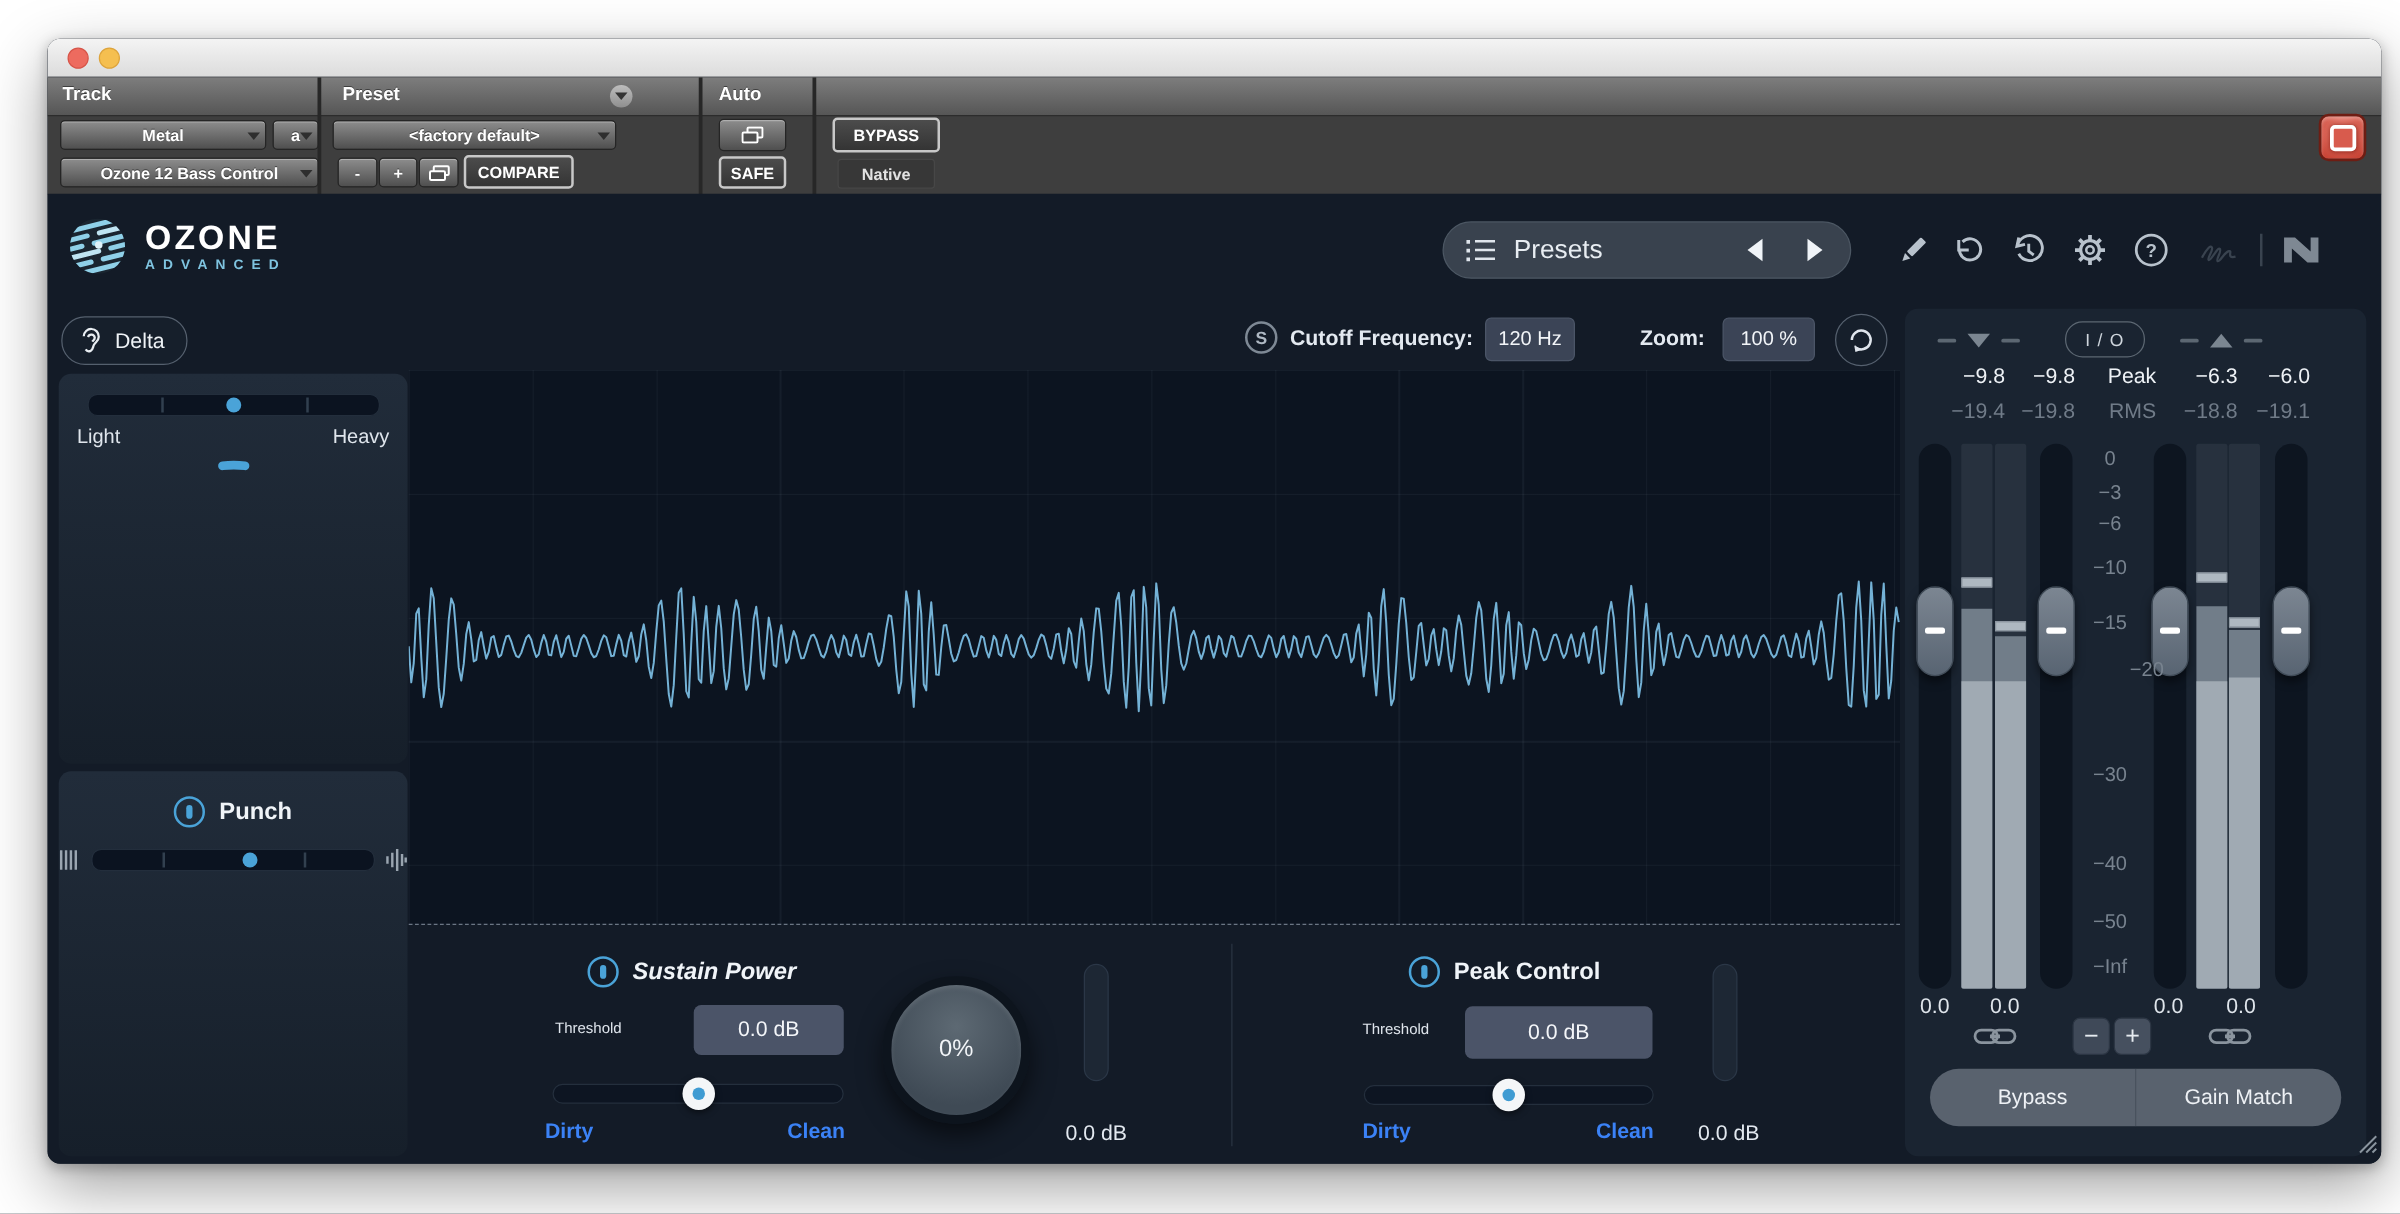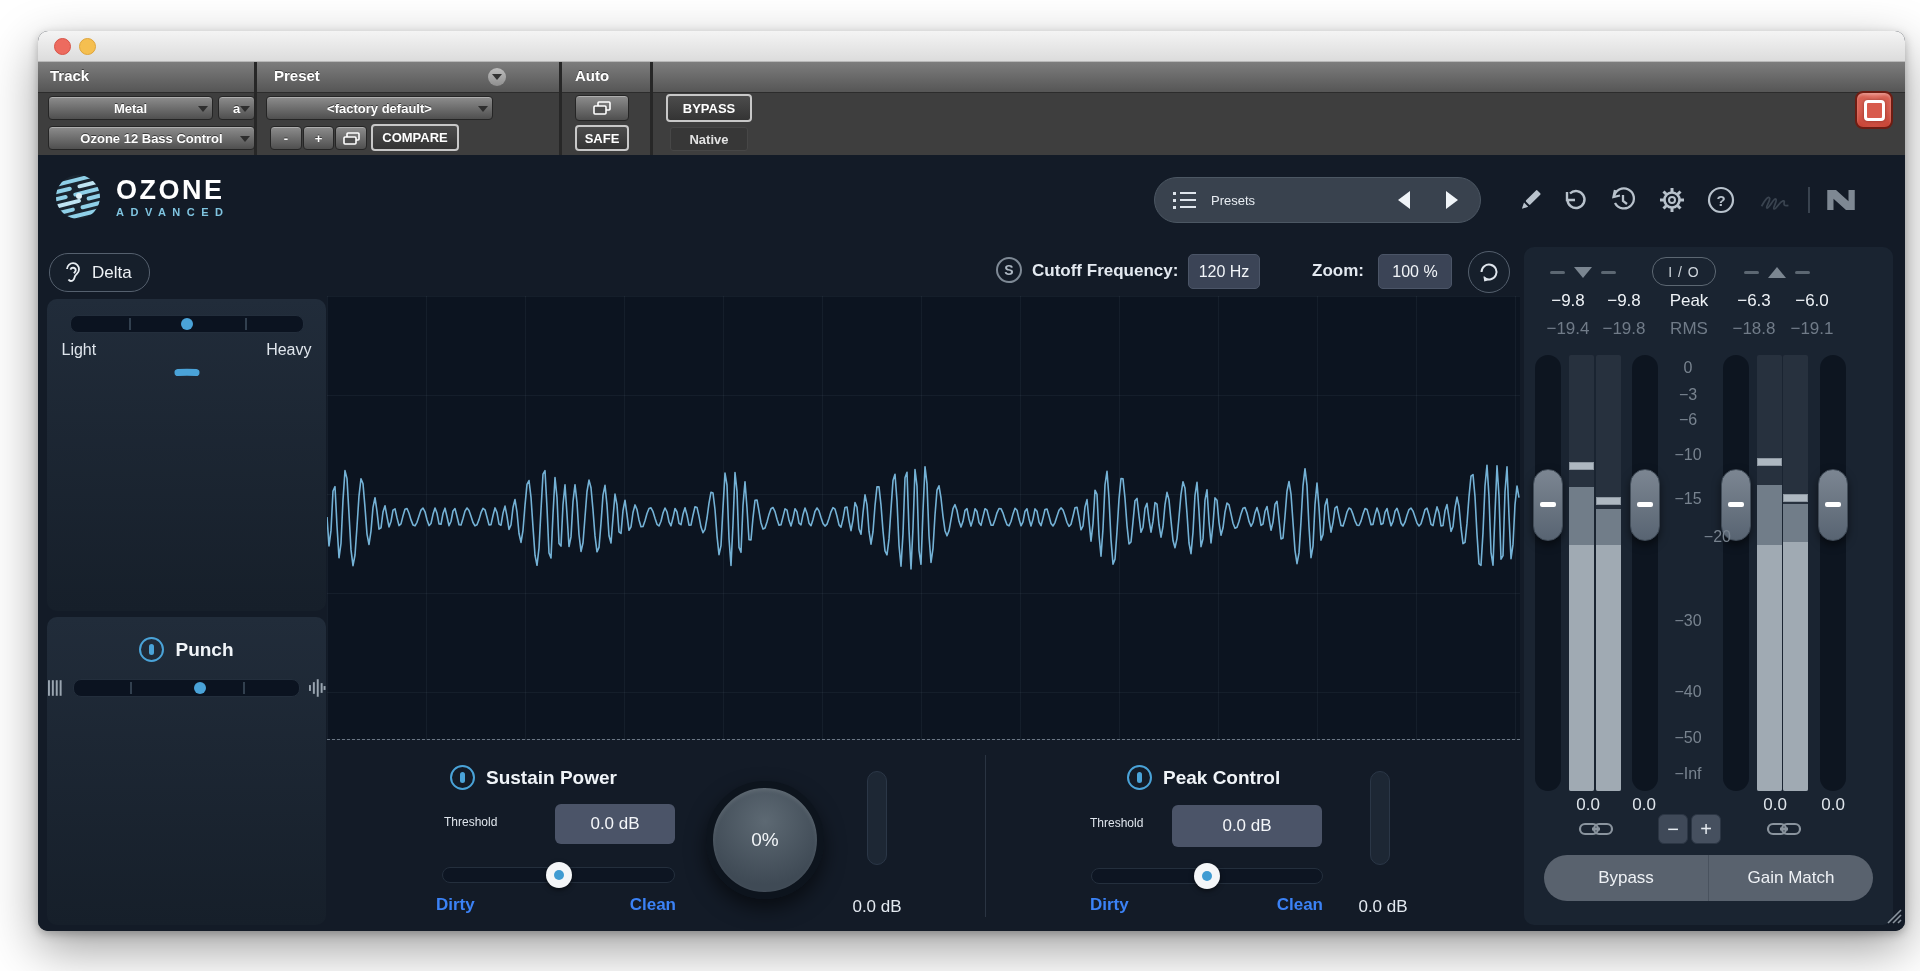--- a/index.html
+++ b/index.html
@@ -23,21 +23,21 @@
   .automation{position:absolute;right:12px;top:29px;width:38px;height:38px;border-radius:8px;background:radial-gradient(circle at 50% 35%,#f2897c,#c23a2b);border:2px solid #6e1d13;box-sizing:border-box;display:flex;align-items:center;justify-content:center;box-shadow:inset 0 2px 3px rgba(255,255,255,.35);}
   .automation .sq{width:15px;height:15px;border:3px solid #fff;border-radius:4px;background:#d85b4d;box-shadow:0 0 4px rgba(120,20,10,.8);}
   
   .plugin{position:absolute;top:124px;left:0;right:0;bottom:0;background:#131b27;color:#e7edf3;}
   
   .logo{position:absolute;left:16px;top:18px;display:flex;align-items:center;gap:14px;}
   .logo-text .nm{font-size:27px;font-weight:bold;letter-spacing:2.5px;color:#fff;line-height:26px;}
   .logo-text .tier{font-size:11px;font-weight:bold;letter-spacing:6.5px;color:#7fc4e0;margin-top:3px;}
   
   .presets{position:absolute;left:1116px;top:22px;width:327px;height:46px;border-radius:23px;background:#39424e;border:1px solid #4c5763;box-sizing:border-box;display:flex;align-items:center;padding:0 18px;gap:14px;}
-  .presets .plabel{font-size:13px;color:#e8edf2;}
+  .presets .plabel{font-size:21px;color:#e8edf2;}
   .tri{width:0;height:0;border-top:9px solid transparent;border-bottom:9px solid transparent;}
   .tri-l{border-right:12px solid #f0f4f8;margin-left:auto;}
   .tri-r{border-left:12px solid #f0f4f8;margin-left:22px;margin-right:4px;}
   .icon-btn{position:absolute;top:28px;width:34px;height:34px;display:flex;align-items:center;justify-content:center;}
   .vdiv{position:absolute;top:32px;width:2px;height:26px;background:#39434f;}
   
   .delta{position:absolute;left:11px;top:98px;height:37px;border:1px solid #55606e;border-radius:19px;display:flex;align-items:center;gap:9px;padding:0 17px 0 13px;background:#161f2b;}
   .delta span{font-size:17px;color:#eef2f6;}
   .sbadge{position:absolute;left:958px;top:102px;width:26px;height:26px;border-radius:50%;border:2px solid #7e8995;color:#aeb8c3;font-size:14px;font-weight:bold;display:flex;align-items:center;justify-content:center;box-sizing:border-box;}
   .ctl-lab{position:absolute;font-size:17px;font-weight:bold;color:#e3e9f0;top:106px;}
@@ -79,33 +79,33 @@
   .gain-lab{position:absolute;font-size:17px;color:#e3e9f0;width:70px;text-align:center;}
   .vline{position:absolute;width:1px;background:#2a3442;}
   
   .iopanel{position:absolute;left:1486px;top:92px;width:369px;height:678px;background:#1a2431;border-radius:10px;}
   .io-dash{display:inline-block;width:15px;height:3px;border-radius:2px;background:#5c6772;}
   .io-grp{position:absolute;top:20px;display:flex;align-items:center;gap:9px;}
   .io-tri-d{width:0;height:0;border-left:9px solid transparent;border-right:9px solid transparent;border-top:11px solid #7b8691;}
   .io-tri-u{width:0;height:0;border-left:9px solid transparent;border-right:9px solid transparent;border-bottom:11px solid #7b8691;}
   .io-pill{position:absolute;left:128px;top:10px;width:62px;height:27px;border:1px solid #5c6772;border-radius:14px;color:#cfd6dd;font-size:14px;display:flex;align-items:center;justify-content:center;letter-spacing:1px;}
   .mrow{position:absolute;width:100%;}
-  .mrow span{position:absolute;width:72px;text-align:center;font-size:17px;transform:translateX(-50%);}
+  .mrow span{position:absolute;width:72px;text-align:right;font-size:17px;transform:translateX(-50%);}
   .row-peak{top:44px;color:#eef2f6;}
   .row-rms{top:72px;color:#707b88;}
   .m-cluster{position:absolute;left:0;top:108px;width:100%;height:436px;}
   .ftrack{position:absolute;top:0;width:26px;height:436px;border-radius:13px;background:#0d1520;}
   .fhandle{position:absolute;width:30px;height:72px;border-radius:15px;background:linear-gradient(#7c8692,#586472);border:1px solid #414c58;box-sizing:border-box;display:flex;align-items:center;justify-content:center;box-shadow:0 4px 8px rgba(0,0,0,.5);}
   .fhandle i{display:block;width:16px;height:5px;border-radius:2px;background:#fff;}
   .mbar{position:absolute;top:0;width:25px;height:436px;background:#27313e;border-radius:2px;overflow:hidden;}
   .mfill{position:absolute;left:0;right:0;bottom:0;background:#717d89;}
   .mlight{position:absolute;left:0;right:0;bottom:0;background:#a0aab3;}
   .mpeak{position:absolute;left:0;right:0;height:8px;background:#aeb8c1;border:1px solid #8d97a1;box-sizing:border-box;}
   .scale-lab{position:absolute;left:121px;width:86px;text-align:center;font-size:16px;color:#78838f;}
-  .gval{position:absolute;top:548px;width:64px;text-align:right;font-size:17px;color:#dfe5eb;transform:translateX(-50%);}
+  .gval{position:absolute;top:548px;width:64px;text-align:left;font-size:17px;color:#dfe5eb;transform:translateX(-50%);}
   .linkbtn{position:absolute;top:570px;width:40px;height:24px;display:flex;align-items:center;justify-content:center;}
   .trimbtn{position:absolute;top:567px;width:30px;height:30px;border-radius:6px;background:#3f4958;border:1px solid #2c3644;color:#e6ebf0;font-size:20px;display:flex;align-items:center;justify-content:center;box-sizing:border-box;}
   .bigbtns{position:absolute;left:20px;right:20px;top:608px;height:46px;display:flex;border-radius:23px;overflow:hidden;background:#59626e;}
   .bigbtns .bb{flex:1;display:flex;align-items:center;justify-content:center;font-size:17px;color:#eef1f5;}
   .bigbtns .bb + .bb{border-left:1px solid #49525e;}
   .grip{position:absolute;right:3px;bottom:3px;}
 </style>
 </head>
 <body>
 
@@ -356,21 +356,21 @@
           </svg>
       </div>
     </div>
 
     <div class="wave">
       <svg id="wavesvg" width="1193" height="443" viewBox="0 0 1193 443">
         <path id="wavepath" fill="none" stroke-width="1.6" stroke-linejoin="round" stroke="#74b2d6" d="M0 221 L0 221.0 L2 249.9 L4 234.4 L6 195.0 L8 190.7 L10 230.0 L12 261.8 L14 247.5 L16 203.9 L18 174.6 L20 182.6 L22 217.9 L24 253.9 L26 269.6 L28 259.0 L30 230.5 L32 199.8 L34 182.7 L36 187.7 L38 211.4 L40 238.1 L42 248.5 L44 235.1 L46 211.3 L48 201.7 L50 215.3 L52 233.1 L54 231.9 L56 216.0 L58 209.7 L60 220.9 L62 230.9 L64 225.5 L66 214.1 L68 212.8 L70 221.9 L72 229.6 L74 227.9 L76 219.9 L78 213.2 L80 212.5 L82 217.2 L84 223.9 L86 228.9 L88 229.8 L90 226.3 L92 220.1 L94 214.1 L96 212.0 L98 215.8 L100 223.7 L102 229.6 L104 227.5 L106 218.3 L108 212.0 L110 217.3 L112 227.9 L114 228.3 L116 217.5 L118 212.2 L120 220.8 L122 229.7 L124 225.5 L126 215.0 L128 212.6 L130 220.5 L132 228.7 L134 229.0 L136 222.5 L138 215.1 L140 212.0 L142 214.4 L144 220.3 L146 226.5 L148 229.8 L150 228.8 L152 223.6 L154 216.7 L156 212.3 L158 213.8 L160 221.3 L162 228.9 L164 228.6 L166 219.5 L168 211.9 L170 216.6 L172 228.1 L174 229.2 L176 217.1 L178 210.1 L180 220.4 L182 233.4 L184 229.0 L186 211.5 L188 203.5 L190 216.2 L192 237.5 L194 246.4 L196 234.3 L198 209.4 L200 188.3 L202 184.5 L204 201.3 L206 231.1 L208 259.2 L210 269.3 L212 252.1 L214 213.8 L216 178.2 L218 174.7 L220 211.5 L222 257.0 L224 262.0 L226 218.4 L228 181.5 L230 201.5 L232 247.4 L234 250.1 L236 208.7 L238 188.9 L240 218.4 L242 250.5 L244 240.9 L246 205.5 L248 188.7 L250 206.6 L252 238.5 L254 255.5 L256 246.7 L258 221.0 L260 195.5 L262 184.1 L264 191.7 L266 214.0 L268 239.9 L270 255.8 L272 251.4 L274 227.4 L276 199.1 L278 189.4 L280 209.1 L282 239.8 L284 247.0 L286 221.7 L288 198.1 L290 209.0 L292 235.9 L294 237.4 L296 214.6 L298 204.2 L300 218.9 L302 234.3 L304 230.8 L306 216.5 L308 208.9 L310 213.6 L312 223.9 L314 230.7 L316 230.5 L318 224.7 L320 217.5 L322 212.5 L324 211.8 L326 215.7 L328 222.3 L330 228.3 L332 230.0 L334 225.3 L336 217.0 L338 212.0 L340 216.0 L342 225.9 L344 229.8 L346 221.8 L348 212.5 L350 216.0 L352 227.3 L354 228.7 L356 218.0 L358 211.8 L360 219.2 L362 229.2 L364 229.0 L366 219.2 L368 210.8 L370 211.4 L372 220.4 L374 231.1 L376 236.7 L378 233.4 L380 222.0 L382 207.1 L384 196.2 L386 197.0 L388 213.5 L390 239.8 L392 258.6 L394 249.6 L396 211.6 L398 177.1 L400 189.2 L402 242.5 L404 269.5 L406 227.7 L408 176.6 L410 195.1 L412 251.4 L414 256.3 L416 209.4 L418 185.8 L420 212.0 L422 243.7 L424 243.9 L426 221.8 L428 204.4 L430 204.0 L432 215.1 L434 227.0 L436 233.1 L438 232.0 L440 226.0 L442 218.4 L444 212.7 L446 211.5 L448 215.6 L450 223.2 L452 229.3 L454 228.8 L456 220.9 L458 212.9 L460 214.2 L462 224.3 L464 230.0 L466 222.5 L468 212.7 L470 215.9 L472 227.1 L474 228.8 L476 218.7 L478 212.0 L480 217.5 L482 227.2 L484 229.7 L486 223.4 L488 215.3 L490 212.0 L492 214.9 L494 221.5 L496 227.6 L498 230.1 L500 228.2 L502 222.5 L504 215.8 L506 211.6 L508 213.1 L510 220.3 L512 228.9 L514 231.1 L516 222.9 L518 211.5 L520 211.0 L522 224.8 L524 234.7 L526 223.8 L528 206.6 L530 211.2 L532 233.0 L534 238.2 L536 216.9 L538 198.8 L540 208.9 L542 235.2 L544 248.2 L546 235.7 L548 209.7 L550 190.7 L552 190.9 L554 209.1 L556 234.8 L558 254.9 L560 258.8 L562 242.9 L564 212.9 L566 184.6 L568 178.3 L570 205.0 L572 249.3 L574 270.2 L576 237.6 L578 181.7 L580 176.2 L582 234.0 L584 273.0 L586 231.8 L588 173.5 L590 190.1 L592 254.5 L594 268.3 L596 215.1 L598 170.7 L600 187.9 L602 239.5 L604 266.5 L606 252.3 L608 219.0 L610 194.2 L612 189.8 L614 202.0 L616 220.3 L618 234.7 L620 239.8 L622 234.8 L624 223.6 L626 212.7 L628 208.7 L630 214.5 L632 225.3 L634 231.1 L636 225.3 L638 214.4 L640 212.7 L642 223.0 L644 230.1 L646 223.0 L648 212.8 L650 215.5 L652 226.5 L654 229.4 L656 220.9 L658 212.7 L660 214.1 L662 222.3 L664 229.1 L666 229.2 L668 223.7 L670 216.8 L672 212.5 L674 212.7 L676 217.1 L678 223.4 L680 228.7 L682 229.8 L684 225.5 L686 217.9 L688 212.3 L690 214.3 L692 223.1 L694 229.8 L696 225.8 L698 215.2 L700 212.8 L702 222.7 L704 230.0 L706 223.1 L708 212.9 L710 215.2 L712 226.0 L714 229.7 L716 222.1 L718 213.5 L720 213.0 L722 220.0 L724 227.5 L726 230.0 L728 226.6 L730 220.2 L732 214.3 L734 211.9 L736 214.0 L738 219.8 L740 226.5 L742 230.4 L744 228.3 L746 220.3 L748 211.8 L750 211.2 L752 221.9 L754 233.8 L756 230.0 L758 210.9 L760 203.6 L762 224.8 L764 245.1 L766 227.6 L768 194.2 L770 198.3 L772 239.0 L774 260.3 L776 232.8 L778 188.9 L780 175.3 L782 202.3 L784 243.6 L786 268.2 L788 263.1 L790 235.5 L792 203.1 L794 182.5 L796 182.9 L798 202.4 L800 229.6 L802 248.0 L804 246.0 L806 225.8 L808 204.7 L810 202.4 L812 220.0 L814 236.3 L816 231.2 L818 212.4 L820 207.3 L822 223.5 L824 236.1 L826 225.2 L828 206.6 L830 208.2 L832 228.5 L834 241.1 L836 230.7 L838 208.6 L840 196.4 L842 203.9 L844 224.6 L846 244.5 L848 251.7 L850 242.6 L852 221.4 L854 198.3 L856 185.7 L858 192.3 L860 217.6 L862 247.0 L864 257.6 L866 236.2 L868 199.3 L870 186.3 L872 215.4 L874 250.6 L876 242.9 L878 204.1 L880 193.7 L882 225.3 L884 247.0 L886 228.3 L888 201.9 L890 204.2 L892 226.5 L894 239.2 L896 231.8 L898 216.1 L900 207.0 L902 208.9 L904 217.9 L906 227.2 L908 232.2 L910 231.2 L912 225.5 L914 217.9 L916 212.2 L918 211.6 L920 217.0 L922 225.4 L924 230.3 L926 226.5 L928 216.7 L930 211.6 L932 218.7 L934 229.4 L936 228.1 L938 215.3 L940 210.5 L942 222.7 L944 234.2 L946 226.1 L948 208.1 L950 205.3 L952 223.6 L954 243.0 L956 242.0 L958 220.2 L960 195.1 L962 185.5 L964 198.1 L966 226.2 L968 254.5 L970 267.6 L972 256.9 L974 225.6 L976 189.8 L978 172.7 L980 189.6 L982 231.0 L984 261.7 L986 250.1 L988 208.4 L990 187.0 L992 211.5 L994 244.1 L996 238.6 L998 209.5 L1000 202.9 L1002 223.0 L1004 236.1 L1006 226.6 L1008 212.0 L1010 210.4 L1012 220.4 L1014 229.5 L1016 230.1 L1018 223.7 L1020 216.0 L1022 212.0 L1024 213.2 L1026 218.4 L1028 224.8 L1030 229.2 L1032 229.5 L1034 225.1 L1036 218.0 L1038 212.6 L1040 213.4 L1042 220.9 L1044 228.8 L1046 228.4 L1048 218.9 L1050 212.0 L1052 217.8 L1054 228.4 L1056 227.6 L1058 216.3 L1060 212.5 L1062 221.8 L1064 229.8 L1066 225.4 L1068 215.3 L1070 212.3 L1072 218.6 L1074 227.0 L1076 230.0 L1078 226.2 L1080 219.2 L1082 213.6 L1084 212.1 L1086 215.1 L1088 221.1 L1090 227.1 L1092 230.0 L1094 227.8 L1096 221.0 L1098 213.7 L1100 212.2 L1102 218.9 L1104 228.4 L1106 229.6 L1108 219.5 L1110 210.9 L1112 217.0 L1114 230.0 L1116 229.5 L1118 214.8 L1120 208.6 L1122 221.5 L1124 235.5 L1126 230.5 L1128 211.8 L1130 201.1 L1132 210.4 L1134 231.7 L1136 247.7 L1138 246.4 L1140 227.4 L1142 200.6 L1144 180.2 L1146 178.6 L1148 200.7 L1150 238.4 L1152 267.9 L1154 269.3 L1156 236.6 L1158 189.9 L1160 169.2 L1162 200.6 L1164 256.3 L1166 269.2 L1168 216.8 L1170 169.9 L1172 200.1 L1174 263.1 L1176 259.7 L1178 195.7 L1180 170.8 L1182 219.7 L1184 262.7 L1186 248.4 L1188 208.6 L1190 190.0 L1192 201.7"></path>
       </svg>
     </div>
 
-    <div class="proc-title" style="left:412px;top:610px;">
+    <div class="proc-title" style="left:432px;top:610px;font-style:italic;">
       <span class="pwr">
           <i></i>
         </span>
       <span class="t">Sustain Power</span>
     </div>
     <div class="thr-lab" style="left:406px;top:660px;">Threshold</div>
     <div class="thr-box" style="left:517px;top:649px;width:120px;height:40px;">0.0 dB</div>
     <div class="bslider" style="left:404px;top:712px;width:233px;">
       <span class="handle" style="left:calc(50% - 13px)">
           <i></i>

